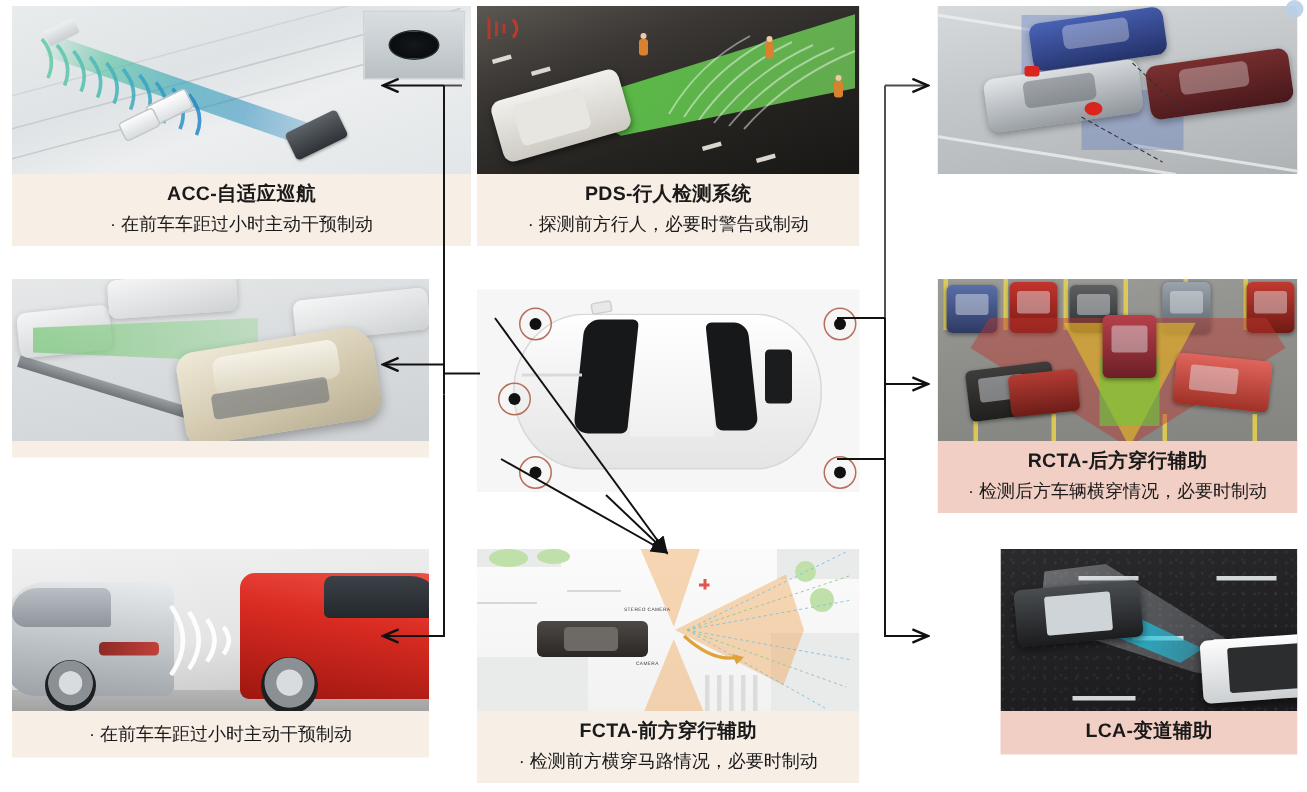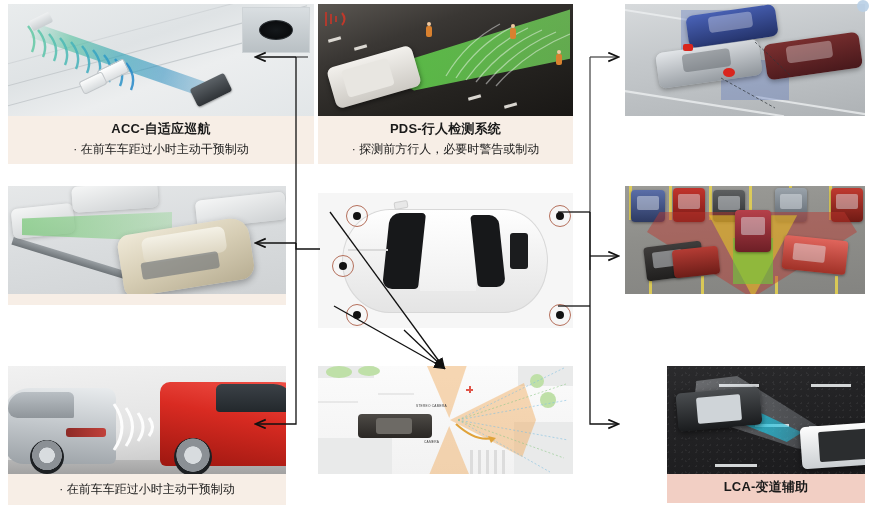--- a/index.html
+++ b/index.html
@@ -735,20 +735,24 @@
         </div>
         <div class="rcta-car" style="left:20px; top:58px; width:58px; height:34px; transform:rotate(-7deg); background:linear-gradient(180deg,#3f3d3c,#201f1e);">
           <div class="rcta-win" style="left:8px; top:6px; width:30px; height:16px;"></div>
         </div>
         <div class="rcta-car" style="left:48px; top:62px; width:46px; height:28px; transform:rotate(-6deg); background:linear-gradient(180deg,#b43c34,#6d1d18);"></div>
         <div class="rcta-car" style="left:158px; top:52px; width:64px; height:34px; transform:rotate(6deg); background:linear-gradient(180deg,#e0655c,#a03127);">
           <div class="rcta-win" style="left:10px; top:7px; width:32px; height:17px;"></div>
         </div>
       </div>
     </div>
+    <div class="caption cap-pink">
+      <div class="cap-title">RCTA-后方穿行辅助</div>
+      <div class="cap-desc">· 检测后方车辆横穿情况，必要时制动</div>
+    </div>
   </div>
 
   <div class="panel" style="left:8px; top:366px; width:278px; height:160px;">
     <div class="thumb" style="height:108px;">
       <div class="scene">
         <div class="aeb-bg"></div>
         <div class="aeb-ground"></div>
         <div class="aeb-silver">
           <div class="aeb-silver-win"></div>
           <div class="aeb-tail"></div>
@@ -817,20 +821,24 @@
 
         <div class="fcta-car">
           <div class="fcta-car-roof"></div>
         </div>
         <div class="fcta-cross" style="left:148px; top:20px;"></div>
 
         <div class="fcta-label" style="left:98px; top:38px;">STEREO CAMERA</div>
         <div class="fcta-label" style="left:106px; top:74px;">CAMERA</div>
       </div>
     </div>
+    <div class="caption cap-beige">
+      <div class="cap-title">FCTA-前方穿行辅助</div>
+      <div class="cap-desc">· 检测前方横穿马路情况，必要时制动</div>
+    </div>
   </div>
 
   <div class="panel" style="left:625px; top:366px; width:240px; height:160px;padding-left:42px;">
     <div class="thumb" style="height:108px;">
       <div class="scene">
         <div class="lca-road"></div>
         <div class="lca-dash" style="left:52px;  top:18px; width:40px;"></div>
         <div class="lca-dash" style="left:144px; top:18px; width:40px;"></div>
         <div class="lca-dash" style="left:88px;  top:58px; width:34px;"></div>
         <div class="lca-dash" style="left:142px; top:60px; width:38px;"></div>

